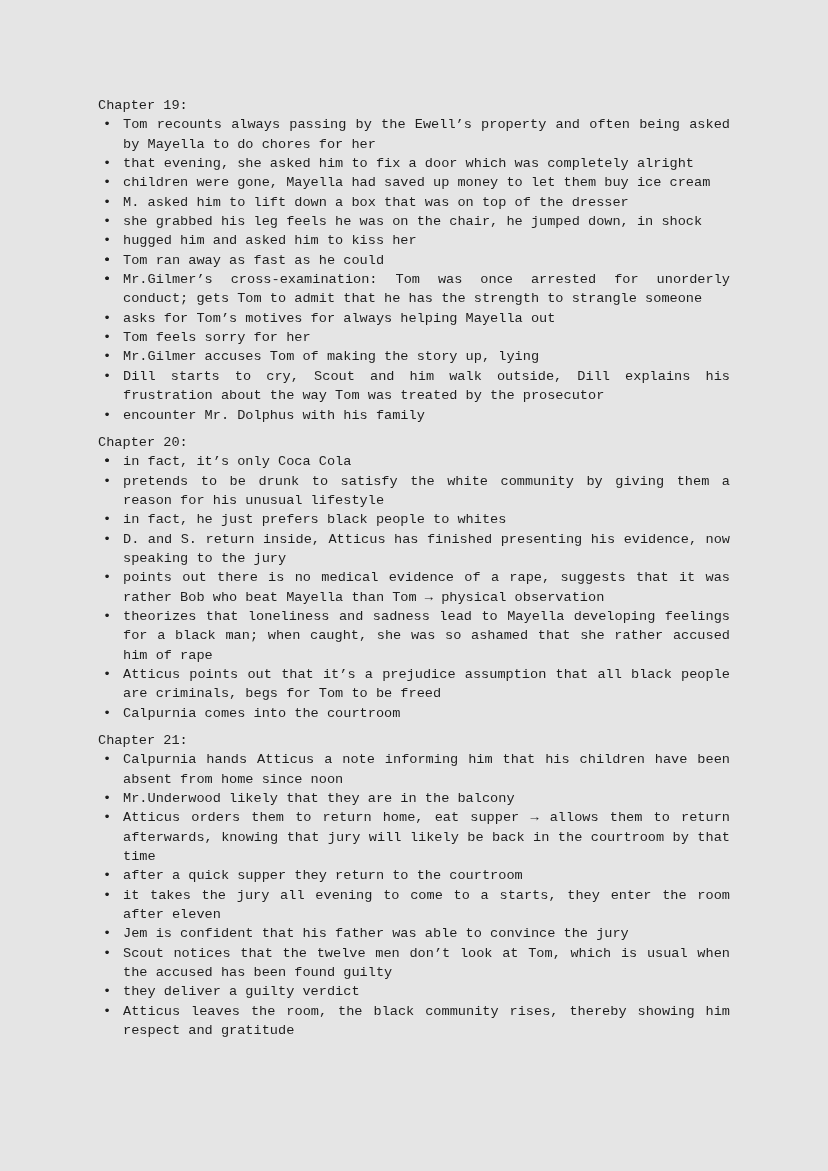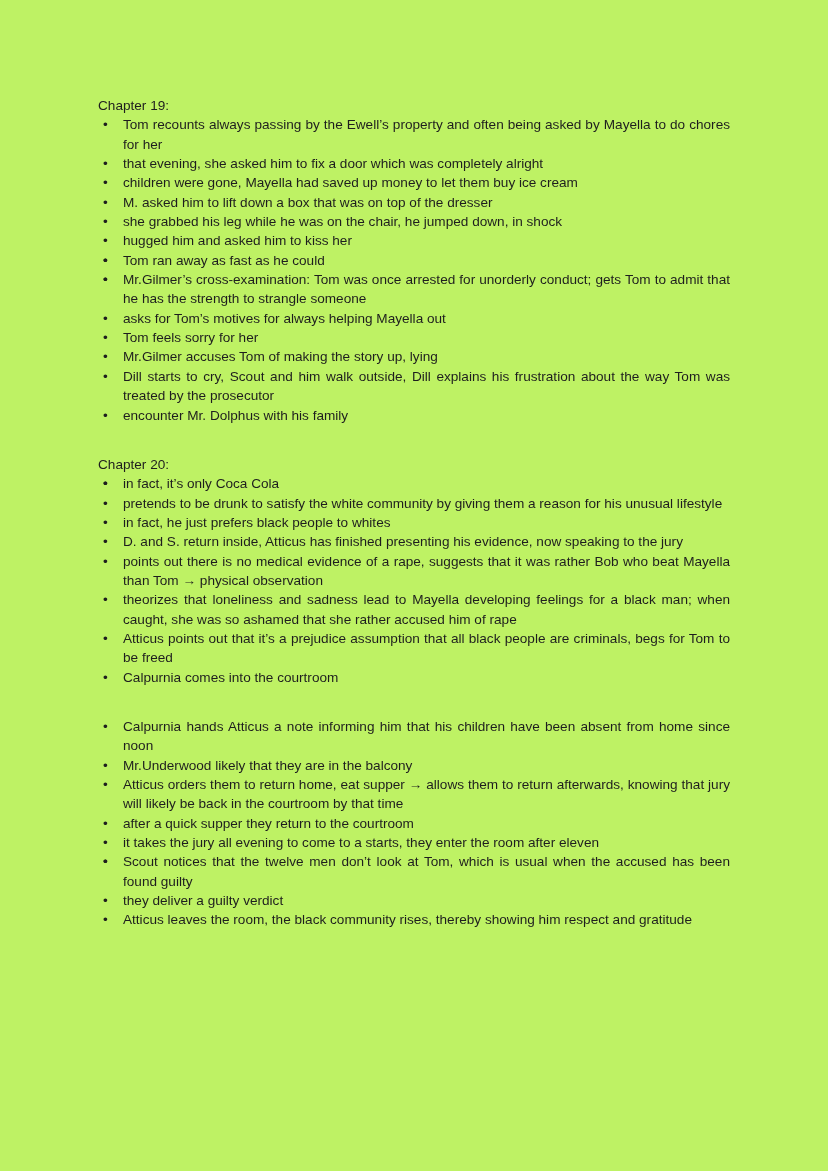--- a/index.html
+++ b/index.html
@@ -4,35 +4,35 @@
 <style>
   html, body {
     margin: 0;
     padding: 0;
     background: #ffffff;
   }
   .page {
     position: relative;
     width: 828px;
     height: 1171px;
-    background: #bef264;
+    background: #e5e5e5;
     overflow: hidden;
-    font-family: Liberation Sans, sans-serif;
+    font-family: Liberation Mono, monospace;
     color: #1e1e1e;
     font-size: 13.6px;
     line-height: 19.35px;
   }
   .content {
     position: absolute;
     left: 98px;
     top: 96px;
     width: 632px;
   }
   .chapter-section + .chapter-section {
-    margin-top: 30px;
+    margin-top: 8px;
   }
   .chapter-heading {
     text-align: left;
   }
   .bullet-list {
     margin: 0;
     padding: 0;
     list-style: none;
   }
   .bullet-item {
@@ -52,21 +52,21 @@
 
 <main class="page">
   <div class="content" id="sections-root">
       <section class="chapter-section">
         <div class="chapter-heading">Chapter 19:</div>
         <ul class="bullet-list">
           <li class="bullet-item"><span class="bullet-marker">•</span><span class="bullet-text">Tom recounts always passing by the Ewell’s property and often being asked by Mayella to do chores for her</span></li>
           <li class="bullet-item"><span class="bullet-marker">•</span><span class="bullet-text">that evening, she asked him to fix a door which was completely alright</span></li>
           <li class="bullet-item"><span class="bullet-marker">•</span><span class="bullet-text">children were gone, Mayella had saved up money to let them buy ice cream</span></li>
           <li class="bullet-item"><span class="bullet-marker">•</span><span class="bullet-text">M. asked him to lift down a box that was on top of the dresser</span></li>
-          <li class="bullet-item"><span class="bullet-marker">•</span><span class="bullet-text">she grabbed his leg while he was on the chair, he jumped down, in shock</span></li>
+          <li class="bullet-item"><span class="bullet-marker">•</span><span class="bullet-text">she grabbed his leg feels he was on the chair, he jumped down, in shock</span></li>
           <li class="bullet-item"><span class="bullet-marker">•</span><span class="bullet-text">hugged him and asked him to kiss her</span></li>
           <li class="bullet-item"><span class="bullet-marker">•</span></li>
           <li class="bullet-item"><span class="bullet-marker">•</span><span class="bullet-text">Tom ran away as fast as he could</span></li>
           <li class="bullet-item"><span class="bullet-marker">•</span></li>
           <li class="bullet-item"><span class="bullet-marker">•</span><span class="bullet-text">Mr.Gilmer’s cross-examination: Tom was once arrested for unorderly conduct; gets Tom to admit that he has the strength to strangle someone</span></li>
           <li class="bullet-item"><span class="bullet-marker">•</span><span class="bullet-text">asks for Tom’s motives for always helping Mayella out</span></li>
           <li class="bullet-item"><span class="bullet-marker">•</span><span class="bullet-text">Tom feels sorry for her</span></li>
           <li class="bullet-item"><span class="bullet-marker">•</span><span class="bullet-text">Mr.Gilmer accuses Tom of making the story up, lying</span></li>
           <li class="bullet-item"><span class="bullet-marker">•</span><span class="bullet-text">Dill starts to cry, Scout and him walk outside, Dill explains his frustration about the way Tom was treated by the prosecutor</span></li>
           <li class="bullet-item"><span class="bullet-marker">•</span><span class="bullet-text">encounter Mr. Dolphus with his family</span></li>
@@ -80,26 +80,27 @@
           <li class="bullet-item"><span class="bullet-marker">•</span><span class="bullet-text">pretends to be drunk to satisfy the white community by giving them a reason for his unusual lifestyle</span></li>
           <li class="bullet-item"><span class="bullet-marker">•</span><span class="bullet-text">in fact, he just prefers black people to whites</span></li>
           <li class="bullet-item"><span class="bullet-marker">•</span><span class="bullet-text">D. and S. return inside, Atticus has finished presenting his evidence, now speaking to the jury</span></li>
           <li class="bullet-item"><span class="bullet-marker">•</span><span class="bullet-text">points out there is no medical evidence of a rape, suggests that it was rather Bob who beat Mayella than Tom → physical observation</span></li>
           <li class="bullet-item"><span class="bullet-marker">•</span><span class="bullet-text">theorizes that loneliness and sadness lead to Mayella developing feelings for a black man; when caught, she was so ashamed that she rather accused him of rape</span></li>
           <li class="bullet-item"><span class="bullet-marker">•</span><span class="bullet-text">Atticus points out that it’s a prejudice assumption that all black people are criminals, begs for Tom to be freed</span></li>
           <li class="bullet-item"><span class="bullet-marker">•</span><span class="bullet-text">Calpurnia comes into the courtroom</span></li>
         </ul>
       </section>
       <section class="chapter-section">
+        <div class="chapter-heading">Chapter 21:</div>
         <ul class="bullet-list">
           <li class="bullet-item"><span class="bullet-marker">•</span><span class="bullet-text">Calpurnia hands Atticus a note informing him that his children have been absent from home since noon</span></li>
           <li class="bullet-item"><span class="bullet-marker">•</span><span class="bullet-text">Mr.Underwood likely that they are in the balcony</span></li>
           <li class="bullet-item"><span class="bullet-marker">•</span><span class="bullet-text">Atticus orders them to return home, eat supper → allows them to return afterwards, knowing that jury will likely be back in the courtroom by that time</span></li>
           <li class="bullet-item"><span class="bullet-marker">•</span><span class="bullet-text">after a quick supper they return to the courtroom</span></li>
           <li class="bullet-item"><span class="bullet-marker">•</span><span class="bullet-text">it takes the jury all evening to come to a starts, they enter the room after eleven</span></li>
-          <li class="bullet-item"><span class="bullet-marker">•</span></li>
+          <li class="bullet-item"><span class="bullet-marker">•</span><span class="bullet-text">Jem is confident that his father was able to convince the jury</span></li>
           <li class="bullet-item"><span class="bullet-marker">•</span><span class="bullet-text">Scout notices that the twelve men don’t look at Tom, which is usual when the accused has been found guilty</span></li>
           <li class="bullet-item"><span class="bullet-marker">•</span><span class="bullet-text">they deliver a guilty verdict</span></li>
           <li class="bullet-item"><span class="bullet-marker">•</span><span class="bullet-text">Atticus leaves the room, the black community rises, thereby showing him respect and gratitude</span></li>
         </ul>
       </section>
     </div>
 </main>
 
 </body></html>

